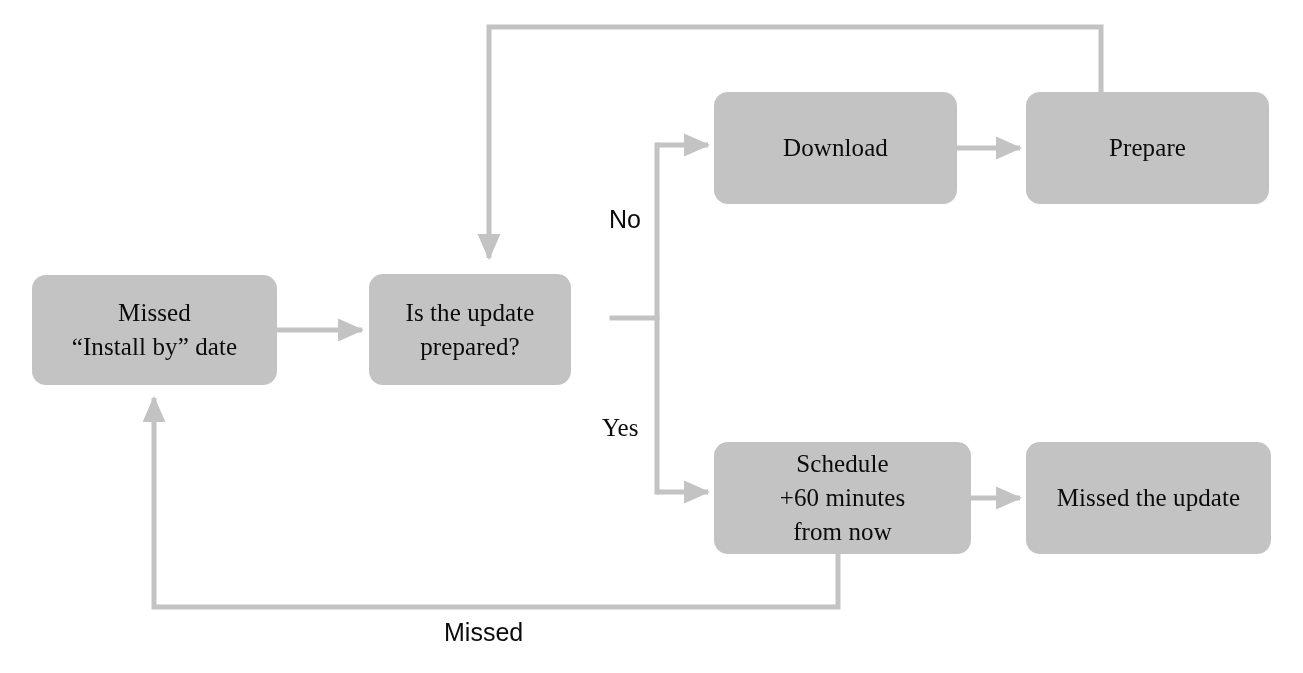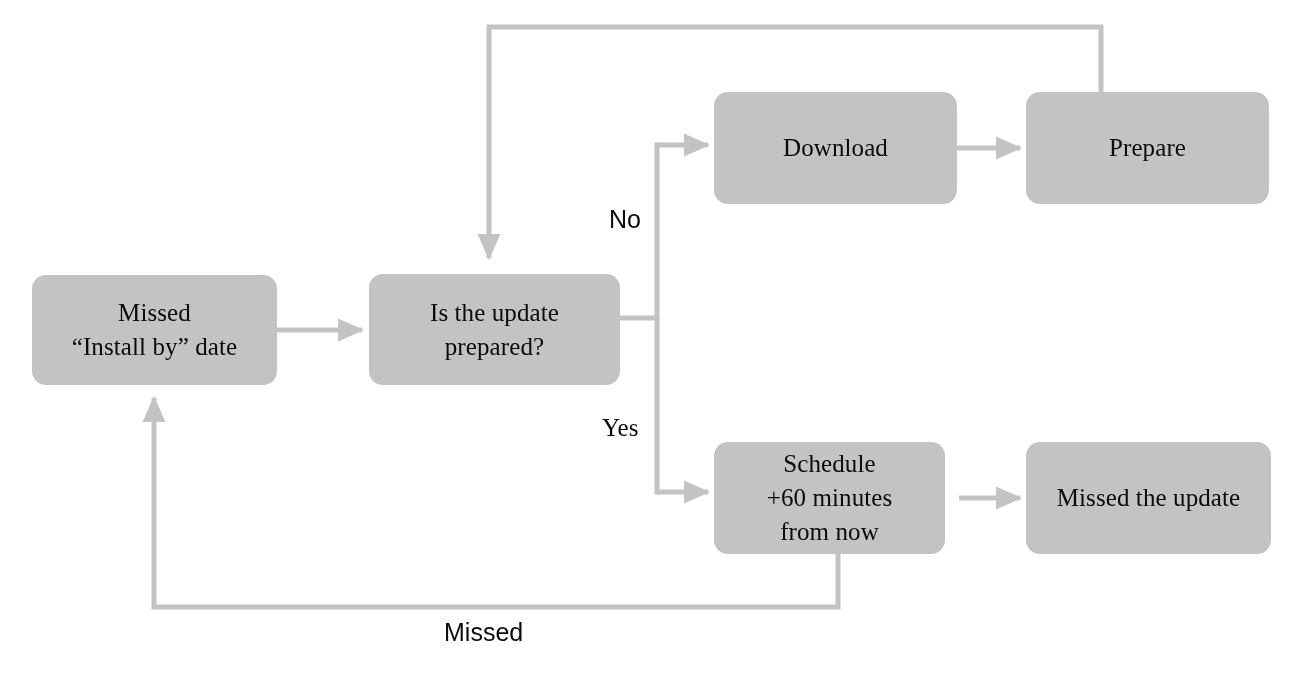--- a/index.html
+++ b/index.html
@@ -78,28 +78,28 @@
     <path d="M 1101 92 L 1101 27 L 489 27 L 489 258" fill="none" stroke="#c3c3c3" stroke-width="5" stroke-linejoin="miter" marker-end="url(#arrow)"></path>
 
     <path d="M 959 498 L 1020 498" fill="none" stroke="#c3c3c3" stroke-width="5" marker-end="url(#arrow)"></path>
 
     <path d="M 838 554 L 838 607 L 154 607 L 154 398" fill="none" stroke="#c3c3c3" stroke-width="5" stroke-linejoin="miter" marker-end="url(#arrow)"></path>
   </svg>
 
   <div class="node" style="left:32px; top:275px; width:245px; height:110px;">Missed
 “Install by” date</div>
 
-  <div class="node" style="left:369px; top:274px; width:251px; height:111px;">Is the update
+  <div class="node" style="left:369px; top:274px; width:202px; height:111px;">Is the update
 prepared?</div>
 
   <div class="node" style="left:714px; top:92px; width:243px; height:112px;">Download</div>
 
   <div class="node" style="left:1026px; top:92px; width:243px; height:112px;">Prepare</div>
 
-  <div class="node" style="left:714px; top:442px; width:231px; height:112px;">Schedule
+  <div class="node" style="left:714px; top:442px; width:257px; height:112px;">Schedule
 +60 minutes
 from now</div>
 
   <div class="node" style="left:1026px; top:442px; width:245px; height:112px;">Missed the update</div>
 
   <div class="edge-label" style="left:609px; top:204px;">No</div>
 
   <div class="edge-label" style="left:602px; top:413px;font-family:Liberation Serif, serif;">Yes</div>
 
   <div class="edge-label" style="left:444px; top:617px;">Missed</div>

